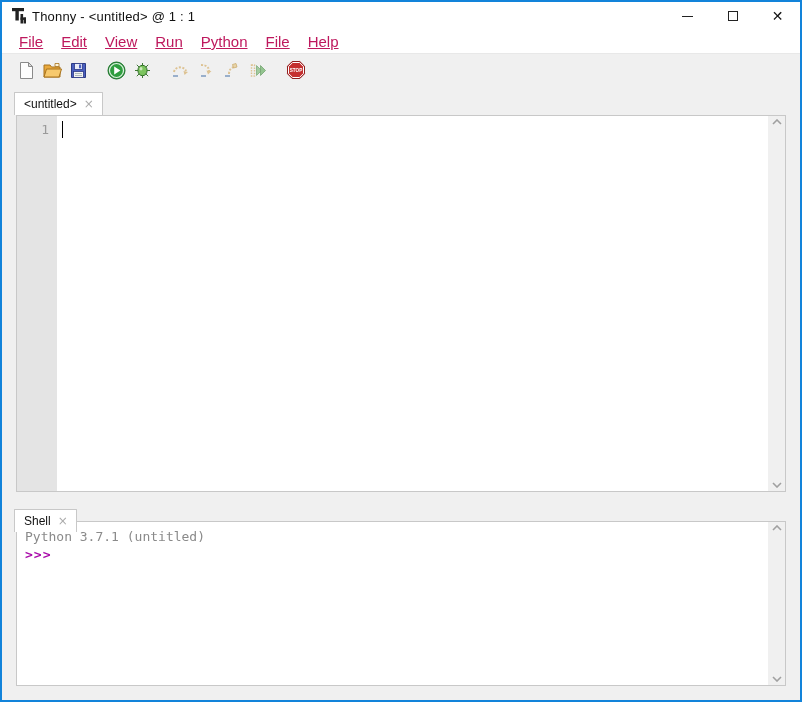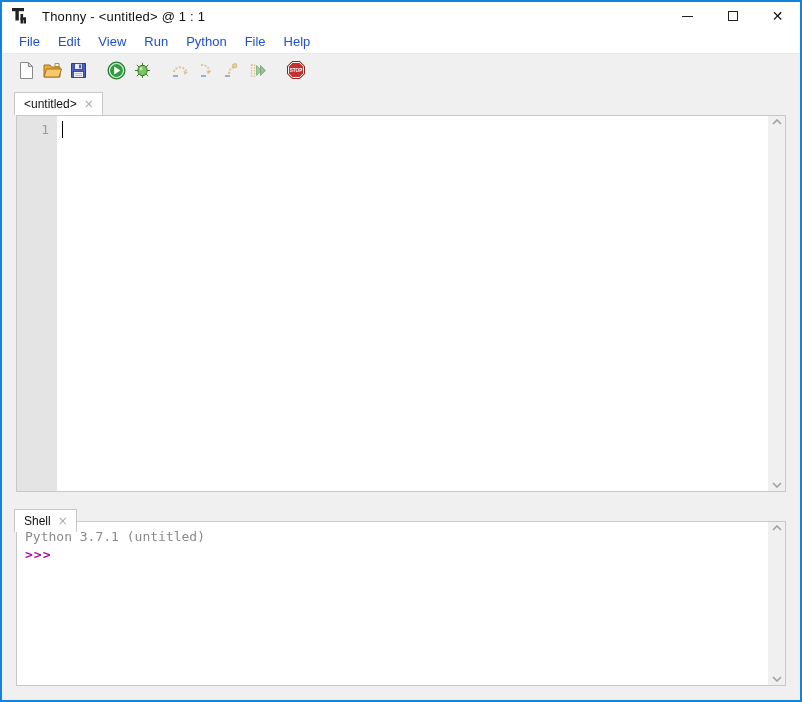--- a/index.html
+++ b/index.html
@@ -9,36 +9,36 @@
   .window {
     position:relative; width:802px; height:702px;
     border:2px solid #1283da; background:#f0f0f0; overflow:hidden;
   }
 
   
   .titlebar {
     height:28px; background:#ffffff; display:flex; align-items:center;
   }
   .app-icon { margin-left:8px; width:20px; height:20px; flex:0 0 auto; }
-  .title-text { margin-left:12px; font-size:13px; color:#111; letter-spacing:.2px; }
+  .title-text { margin-left:2px; font-size:13px; color:#111; letter-spacing:.2px; }
   .win-controls { margin-left:auto; display:flex; height:100%; }
   .win-btn {
     width:45px; height:100%; display:flex; align-items:center; justify-content:center;
     color:#111; font-size:13px; cursor:default;
   }
   .min-glyph { width:11px; height:1px; background:#222; display:inline-block; }
   .max-glyph { width:10px; height:10px; border:1px solid #222; display:inline-block; }
   .close-glyph { font-size:14px; line-height:1; font-family:"DejaVu Sans", sans-serif; }
 
   
   .menubar {
     height:24px; background:#ffffff; display:flex; align-items:center; padding-left:8px;
     border-bottom:1px solid #e8e8e8;
   }
-  .menu-item { font-size:13px; color:#1d4ed8; padding:3px 9px; }
+  .menu-item { font-size:15px; color:#be185d; padding:3px 9px;text-decoration:underline; }
 
   
   .toolbar {
     height:32px; background:#f0f0f0; display:flex; align-items:center; padding-left:12px;
   }
   .tb-btn { width:24px; height:24px; display:flex; align-items:center; justify-content:center; margin-right:2px; }
   .tb-gap { width:12px; }
   .tb-btn.disabled { opacity:.95; }
 
   

